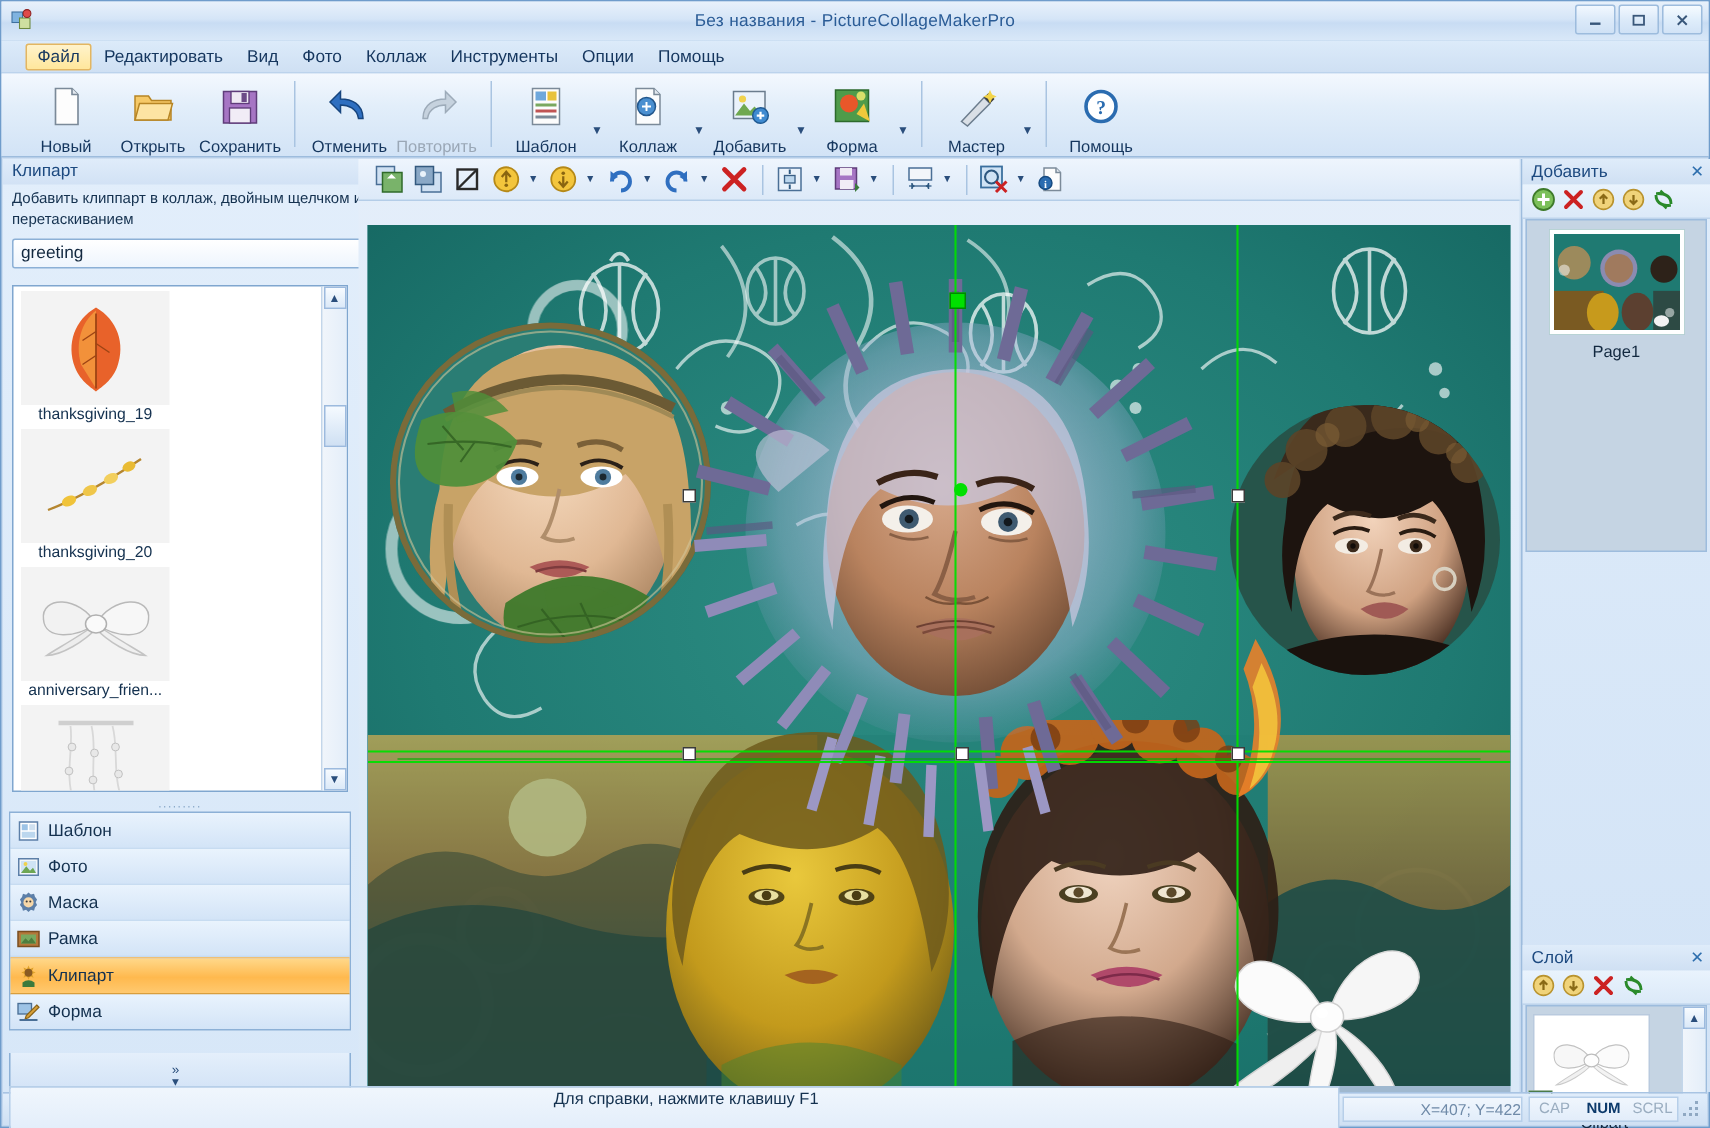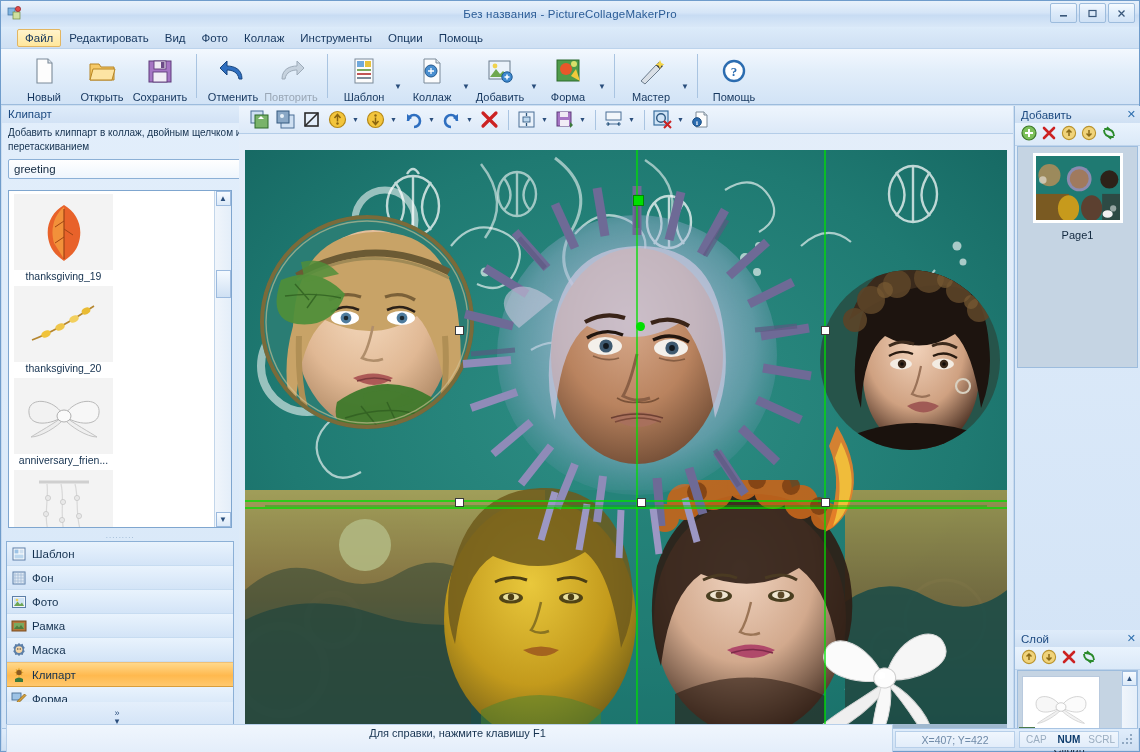--- a/index.html
+++ b/index.html
@@ -246,21 +246,21 @@
     background:linear-gradient(180deg,#e0edfb 0%,#cfe0f3 100%);
     border-top:1px solid #a8c4e3;
     display:flex;align-items:center;box-sizing:border-box;
   }
   .sb-main{
     flex:1;margin:2px 0 2px 4px;height:32px;line-height:17px;padding-left:16px;
     background:linear-gradient(180deg,#f0f6fd 0%,#e2edfa 100%);
     border:1px solid #b7cfe9;color:#14314f;font-size:11px;box-sizing:border-box;text-align:center;
   }
   .sb-cell{
-    width:120px;height:17px;line-height:17px;margin:2px 2px;text-align:center;
+    width:120px;height:17px;line-height:17px;margin:2px 2px;text-align:right;
     background:linear-gradient(180deg,#f0f6fd 0%,#e2edfa 100%);
     border:1px solid #b7cfe9;color:#6f8aa8;font-size:10.5px;box-sizing:border-box;
   }
   .sb-ind{
     width:100px;height:17px;margin:4px 2px;display:flex;
     background:linear-gradient(180deg,#f0f6fd 0%,#e2edfa 100%);
     border:1px solid #b7cfe9;box-sizing:border-box;
   }
   .sb-ind div{
     flex:1;text-align:center;line-height:15px;font-size:10px;color:#9aadc0;
@@ -540,57 +540,48 @@
               <rect x="3.5" y="3.5" width="4" height="4" fill="#9dc3e6"></rect>
               <rect x="8.5" y="3.5" width="4" height="4" fill="#cfe0f0"></rect>
               <rect x="3.5" y="8.5" width="9" height="4" fill="#bcd7ee"></rect>
             </svg>
         </span>
         <span>Шаблон</span>
       </div>
       <div class="cat-item">
         <span class="cat-icon">
           <svg width="16" height="16" viewBox="0 0 16 16">
-              <rect x="2" y="2" width="12" height="12" fill="#dfe9f3" stroke="#5c7fa8" stroke-width="1"></rect>
-              <path d="M4 2 v12 M7 2 v12 M10 2 v12 M13 2 v12 M2 5 h12 M2 8 h12 M2 11 h12" stroke="#9fb8d4" stroke-width="0.7"></path>
-            </svg>
-        </span>
-        <span>Фон</span>
-      </div>
-      <div class="cat-item">
-        <span class="cat-icon">
-          <svg width="16" height="16" viewBox="0 0 16 16">
               <rect x="1.5" y="2.5" width="13" height="11" fill="#f2f6fa" stroke="#5c7fa8" stroke-width="1"></rect>
               <rect x="3" y="4" width="10" height="8" fill="#cfe3f5"></rect>
               <path d="M3 12 l3.5 -4.5 2.5 3 2 -2 2 3.5 Z" fill="#6ea653"></path>
               <circle cx="6" cy="6" r="1.3" fill="#f0d24d"></circle>
             </svg>
         </span>
         <span>Фото</span>
-      </div>
-      <div class="cat-item">
-        <span class="cat-icon">
-          <svg width="16" height="16" viewBox="0 0 16 16">
-              <rect x="1" y="3" width="14" height="10" fill="#b4783a" stroke="#7a4d20" stroke-width="1"></rect>
-              <rect x="3" y="5" width="10" height="6" fill="#79a95f"></rect>
-              <path d="M3 11 l3 -3.5 2 2 2 -2.5 3 4 Z" fill="#4e7d3e"></path>
-            </svg>
-        </span>
-        <span>Рамка</span>
       </div>
       <div class="cat-item">
         <span class="cat-icon">
           <svg width="16" height="16" viewBox="0 0 16 16">
               <path d="M8 1 l1.6 1.4 2.1 -.6 .6 2.1 L13.7 5.6 12.8 7.5 13.7 9.4 12.3 11 11.7 13.1 9.6 12.5 8 14 6.4 12.5 4.3 13.1 3.7 11 2.3 9.4 3.2 7.5 2.3 5.6 3.7 4 4.3 1.9 6.4 2.5 Z" fill="#5c7fa8"></path>
               <circle cx="8" cy="7.6" r="3.4" fill="#f6d7a8"></circle>
               <circle cx="6.8" cy="7" r="0.7" fill="#3a3a3a"></circle>
               <circle cx="9.2" cy="7" r="0.7" fill="#3a3a3a"></circle>
             </svg>
         </span>
         <span>Маска</span>
+      </div>
+      <div class="cat-item">
+        <span class="cat-icon">
+          <svg width="16" height="16" viewBox="0 0 16 16">
+              <rect x="1" y="3" width="14" height="10" fill="#b4783a" stroke="#7a4d20" stroke-width="1"></rect>
+              <rect x="3" y="5" width="10" height="6" fill="#79a95f"></rect>
+              <path d="M3 11 l3 -3.5 2 2 2 -2.5 3 4 Z" fill="#4e7d3e"></path>
+            </svg>
+        </span>
+        <span>Рамка</span>
       </div>
       <div class="cat-item selected">
         <span class="cat-icon">
           <svg width="16" height="16" viewBox="0 0 16 16">
             <g fill="#e0a22a">
                 <path d="M8 0.6 l1 2.4 2.4 -1 -1 2.4 2.4 1 -2.4 1 1 2.4 -2.4 -1 -1 2.4 -1 -2.4 -2.4 1 1 -2.4 -2.4 -1 2.4 -1 -1 -2.4 2.4 1 Z"></path>
               </g>
             <circle cx="8" cy="5.5" r="2.6" fill="#8a5a22"></circle>
             <path d="M4 12 q4 -3 8 0 v3 H4 Z" fill="#3c7a3c"></path>
           </svg>

